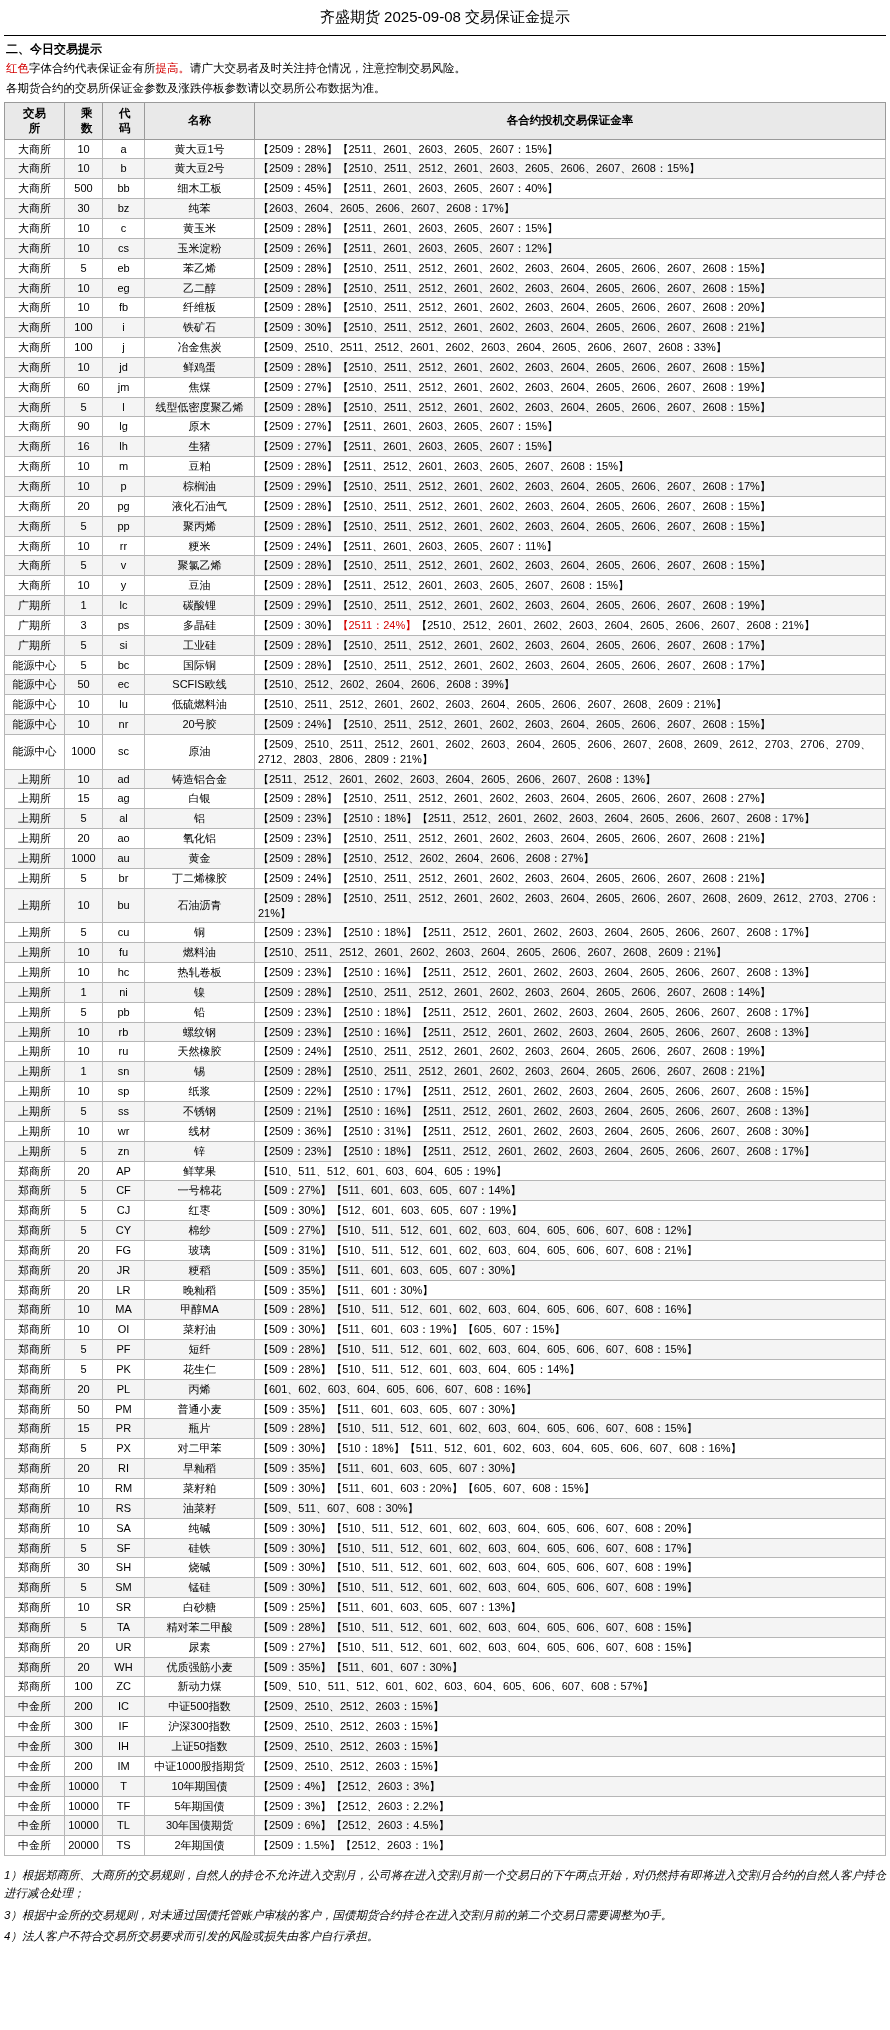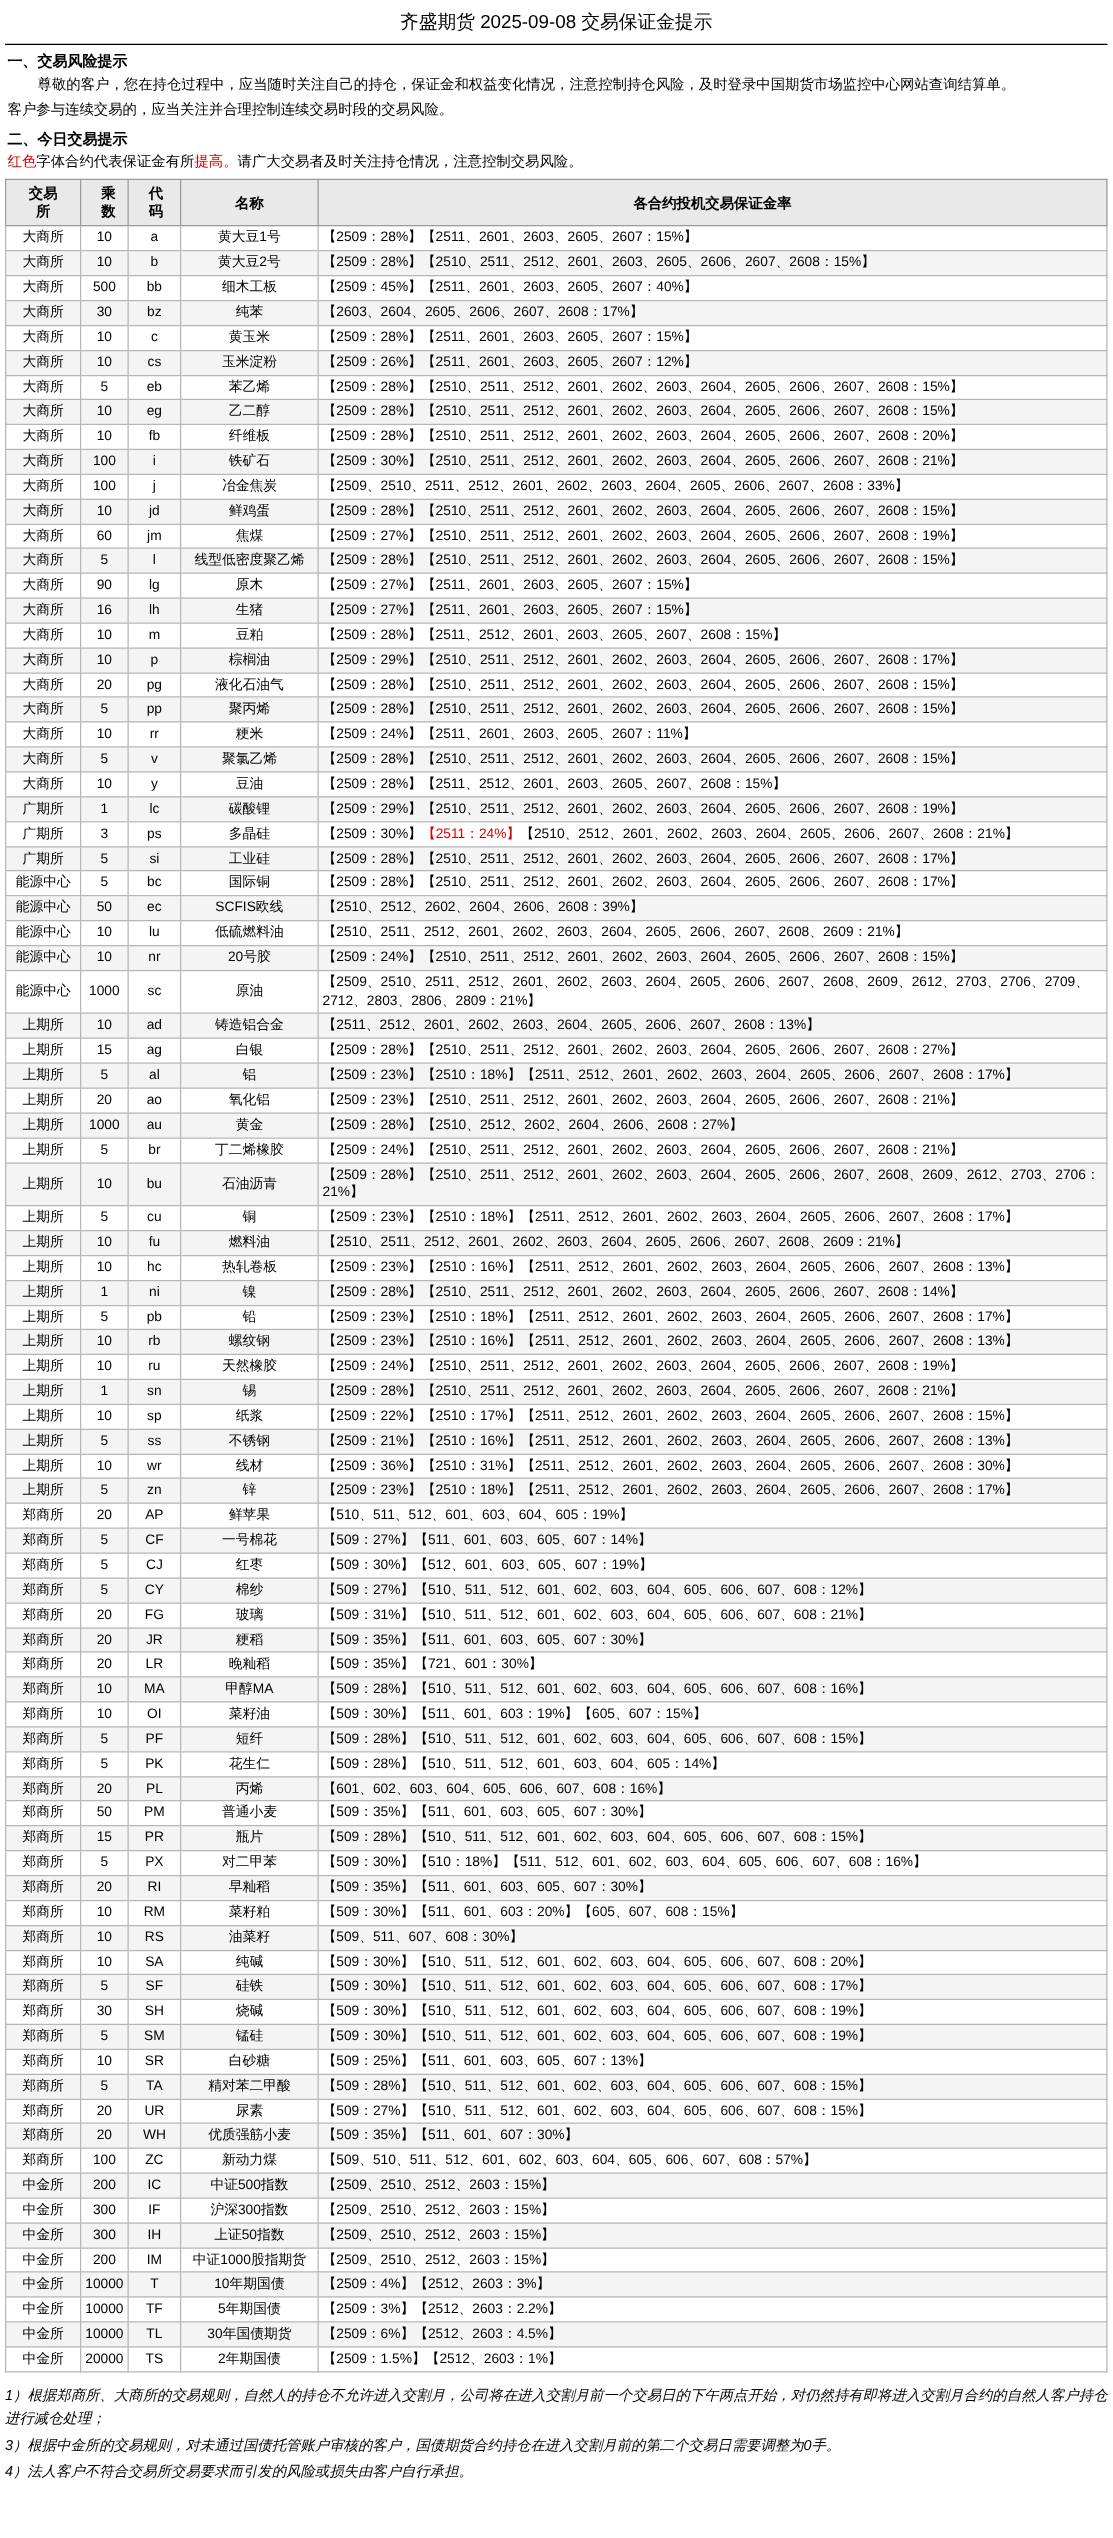--- a/index.html
+++ b/index.html
@@ -25,31 +25,27 @@
   .foot p{margin:0 0 3px 0;text-align:justify;font-style:italic;}
 </style>
 </head>
 <body>
 
 <div class="page">
 
   <div class="title">齐盛期货 2025-09-08 交易保证金提示</div>
   <hr class="sep">
 
-  <div>
-    <div class="sec-head">一、交易风险提示</div>
-    <div class="para indent">尊敬的客户，您在持仓过程中，应当随时关注自己的持仓，保证金和权益变化情况，注意控制持仓风险，及时登录中国期货市场监控中心网站查询结算单。</div>
-    <div class="para">客户参与连续交易的，应当关注并合理控制连续交易时段的交易风险。</div>
-  </div>
 
   <div>
     <div class="sec-head">二、今日交易提示</div>
     <div class="para">
       <span class="red">红色</span><span>字体合约代表保证金有所<span class="red">提高。</span>请广大交易者及时关注持仓情况，注意控制交易风险。</span>
     </div>
+    <div class="para">各期货合约的交易所保证金参数及涨跌停板参数请以交易所公布数据为准。</div>
   </div>
 
   <table class="mt">
     <colgroup>
       <col class="col-ex">
         <col class="col-lot">
         <col class="col-code">
         <col class="col-name">
         <col>
     </colgroup>
@@ -453,21 +449,21 @@
           <td class="c">20</td>
           <td class="c">JR</td>
           <td class="c">粳稻</td>
           <td class="l">【509：35%】【511、601、603、605、607：30%】</td>
         </tr>
         <tr>
           <td class="c">郑商所</td>
           <td class="c">20</td>
           <td class="c">LR</td>
           <td class="c">晚籼稻</td>
-          <td class="l">【509：35%】【721、601：30%】</td>
+          <td class="l">【509：35%】【511、601：30%】</td>
         </tr>
         <tr class="alt">
           <td class="c">郑商所</td>
           <td class="c">10</td>
           <td class="c">MA</td>
           <td class="c">甲醇MA</td>
           <td class="l">【509：28%】【510、511、512、601、602、603、604、605、606、607、608：16%】</td>
         </tr>
         <tr>
           <td class="c">郑商所</td>

